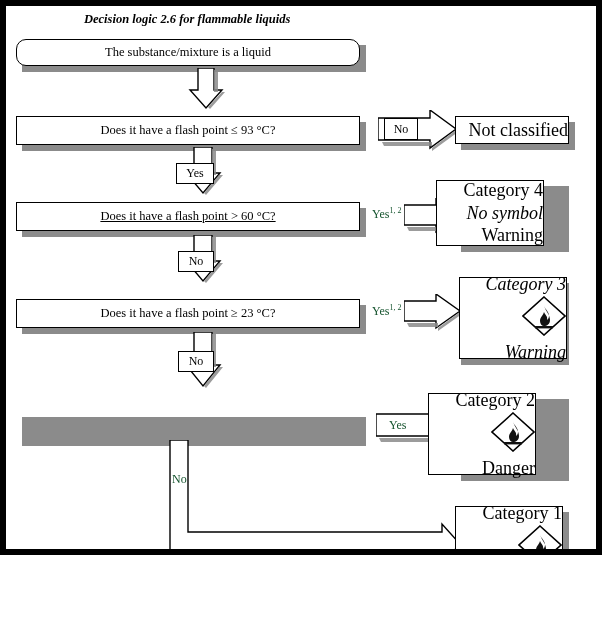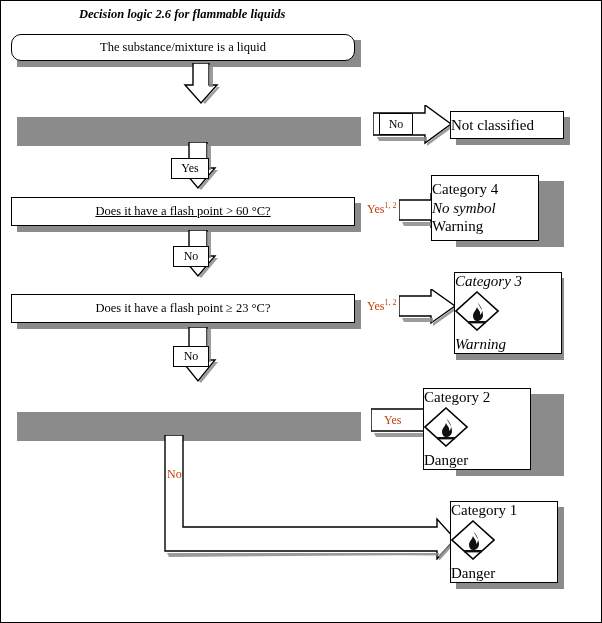--- a/index.html
+++ b/index.html
@@ -3,25 +3,25 @@
 <meta charset="utf-8">
 <style>
   html, body {
     margin: 0;
     padding: 0;
     background: #ffffff;
   }
   #page {
     position: relative;
     width: 602px;
-    height: 623px;
+    height: 555px;
     background: #ffffff;
     font-family: "Liberation Serif", serif;
     overflow: hidden;
-    border: 1px solid #000000;
+    border: 6px solid #000000;
     box-sizing: border-box;
   }
   .title {
     position: absolute;
     left: 78px;
     top: 6px;
     font-style: italic;
     font-weight: bold;
     font-size: 12.5px;
     color: #000;
@@ -46,23 +46,23 @@
     z-index: 1;
   }
   
   .rbox {
     position: absolute;
     box-sizing: border-box;
     border: 1.4px solid #000;
     background: #fff;
     display: flex;
     flex-direction: column;
-    align-items: flex-start;
+    align-items: flex-end;
     justify-content: center;
-    font-size: 15px;
+    font-size: 18px;
     color: #000;
     z-index: 3;
     text-align: center;
   }
   .rbox .line { line-height: 1.25; }
   .rbox .ital { font-style: italic; }
   
   .labelbox {
     position: absolute;
     box-sizing: border-box;
@@ -71,21 +71,21 @@
     display: flex;
     align-items: center;
     justify-content: center;
     font-size: 12px;
     z-index: 4;
     color: #000;
   }
   .plainlabel {
     position: absolute;
     font-size: 12px;
-    color: #c2410c;
+    color: #14532d;
     z-index: 4;
   }
   sup { font-size: 8px; vertical-align: super; }
   .arrowwrap { position: absolute; z-index: 2; }
   .flameicon { display: block; }
 </style>
 </head>
 <body>
 
 <div id="page">
@@ -98,20 +98,23 @@
   </div>
 
   <div class="arrowwrap" style="left:178px; top:62px; width:48px; height:48px;">
     <svg width="48" height="48" viewBox="0 0 48 48">
       <polygon points="14,0 30,0 30,22 38,22 22,40 6,22 14,22" fill="#ffffff" stroke="#000000" stroke-width="1.4"></polygon>
       <polygon points="30,2 34,2 34,24 41,24 26,41 24,39 38,24 30,24" fill="#8b8b8b" stroke="none" opacity="0.85"></polygon>
     </svg>
   </div>
 
   <div class="boxshadow" style="left:16px; top:116px; width:344px; height:29px;"></div>
+  <div class="qbox" style="left:10px; top:110px; width:344px; height:29px;">
+    <span>Does it have a flash point ≤ 93 °C?</span>
+  </div>
 
   <div class="arrowwrap" style="left:372px; top:104px; width:82px; height:46px;">
     <svg width="82" height="46" viewBox="0 0 82 46">
       <polygon points="0,8 52,8 52,0 78,19 52,38 52,30 0,30" fill="#ffffff" stroke="#000000" stroke-width="1.4"></polygon>
       <polygon points="4,32 54,32 54,41 80,22 78,20 54,38 54,36 6,36" fill="#8b8b8b" stroke="none" opacity="0.85"></polygon>
     </svg>
   </div>
   <div class="labelbox" style="left:378px; top:112px; width:34px; height:22px;">
     <span>No</span>
   </div>

